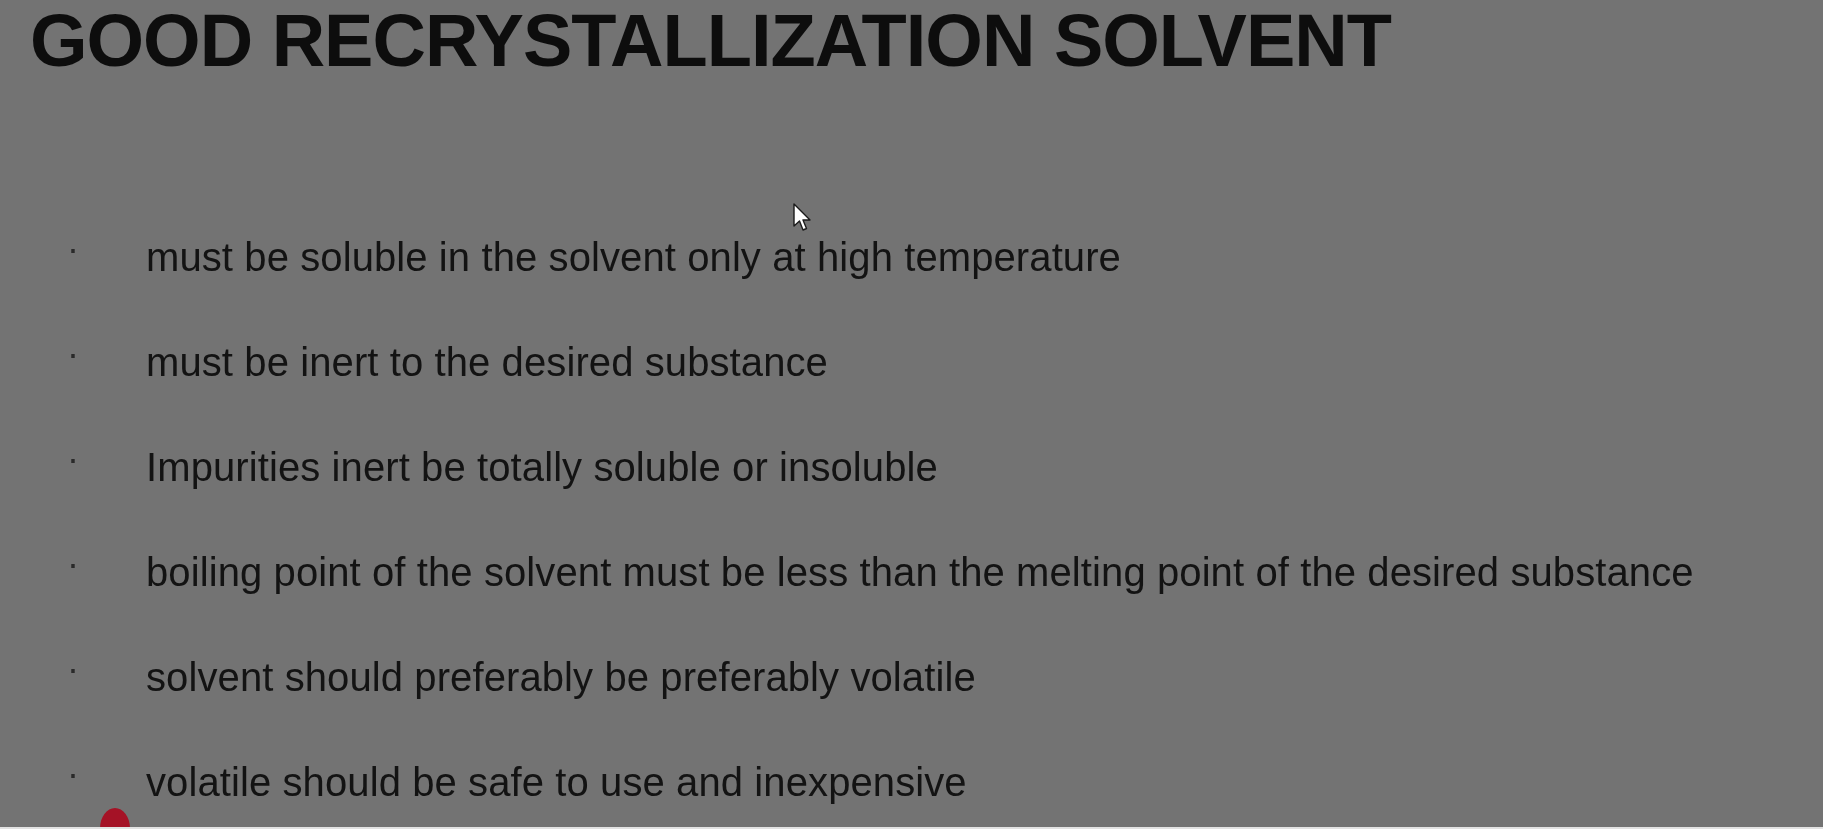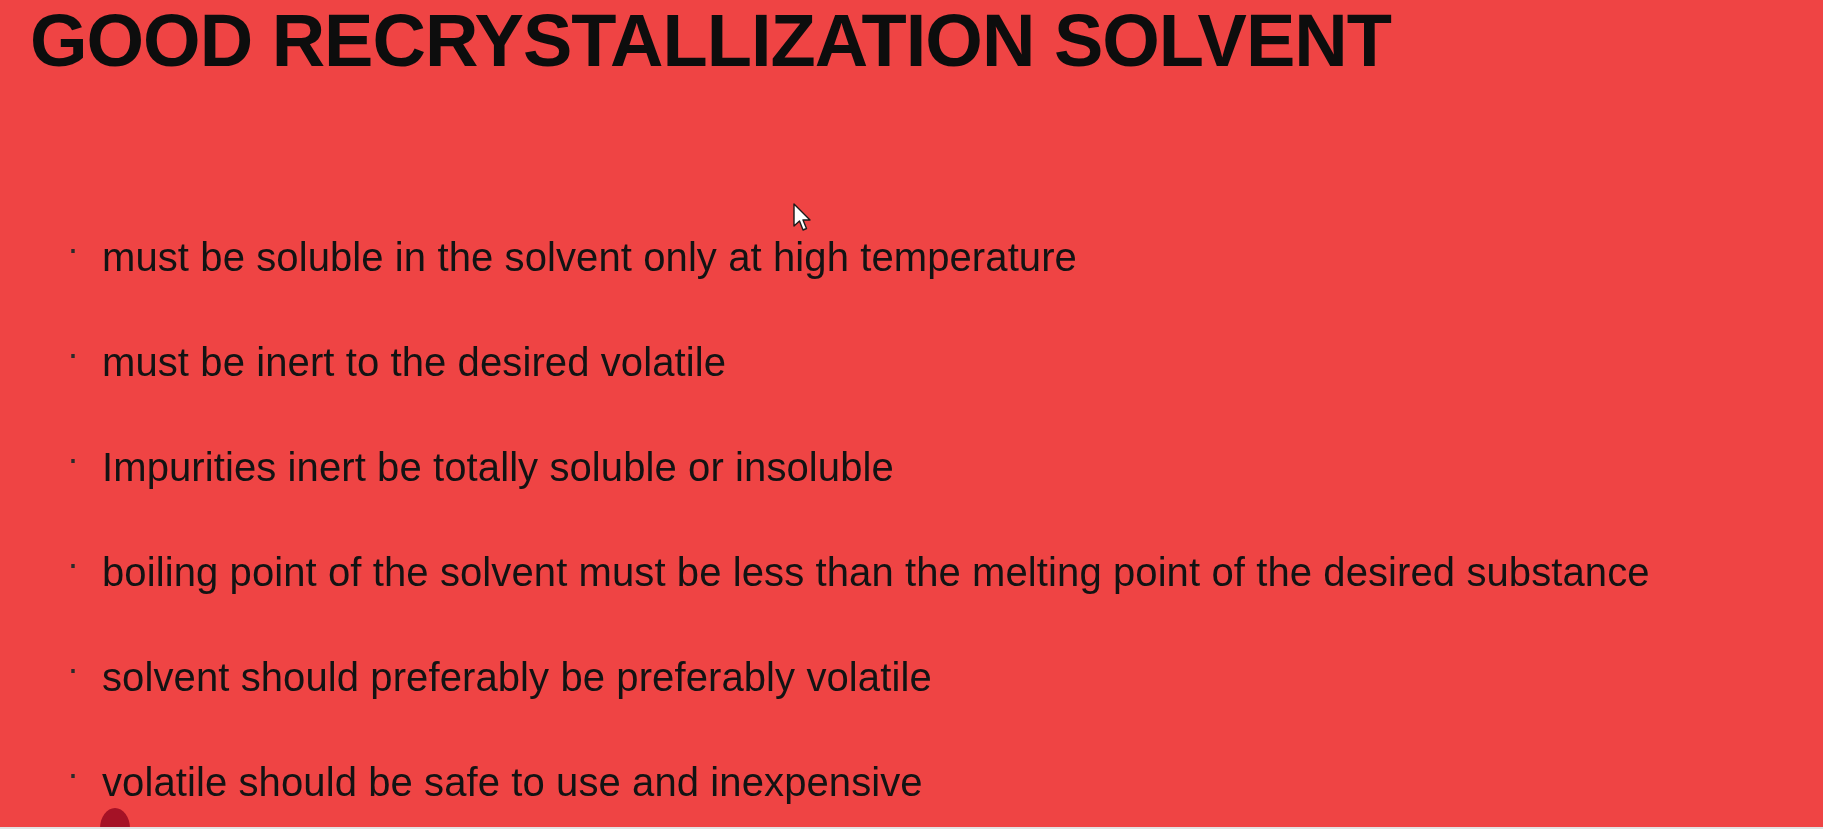--- a/index.html
+++ b/index.html
@@ -12,21 +12,21 @@
     height: 829px;
     overflow: hidden;
     font-family: "Liberation Sans", sans-serif;
     color: #111111;
     position: relative;
   }
 
   .slide {
     position: absolute;
     inset: 0;
-    background: #ef4444;
+    background: #737373;
     padding: 8px;
   }
 
   .slide-title {
     position: absolute;
     left: 30px;
     top: 2px;
     width: 1770px;
     font-size: 74px;
     font-weight: bold;
@@ -61,20 +61,21 @@
     text-align: center;
     user-select: none;
   }
 
   .bullet-text {
     flex: 1 1 auto;
     font-size: 40px;
     line-height: 64px;
     color: #131313;
     letter-spacing: 0.1px;
+    margin-left: 44px;
   }
 
   
   .cursor {
     position: absolute;
     left: 793px;
     top: 203px;
     width: 22px;
     height: 30px;
     pointer-events: none;
@@ -110,21 +111,21 @@
 
   <ul class="bullet-list">
 
     <li class="bullet-item">
       <span class="bullet-marker">·</span>
       <span class="bullet-text">must be soluble in the solvent only at high temperature</span>
     </li>
 
     <li class="bullet-item">
       <span class="bullet-marker">·</span>
-      <span class="bullet-text">must be inert to the desired volatile</span>
+      <span class="bullet-text">must be inert to the desired substance</span>
     </li>
 
     <li class="bullet-item">
       <span class="bullet-marker">·</span>
       <span class="bullet-text">Impurities inert be totally soluble or insoluble</span>
     </li>
 
     <li class="bullet-item">
       <span class="bullet-marker">·</span>
       <span class="bullet-text">boiling point of the solvent must be less than the melting point of the desired substance</span>

